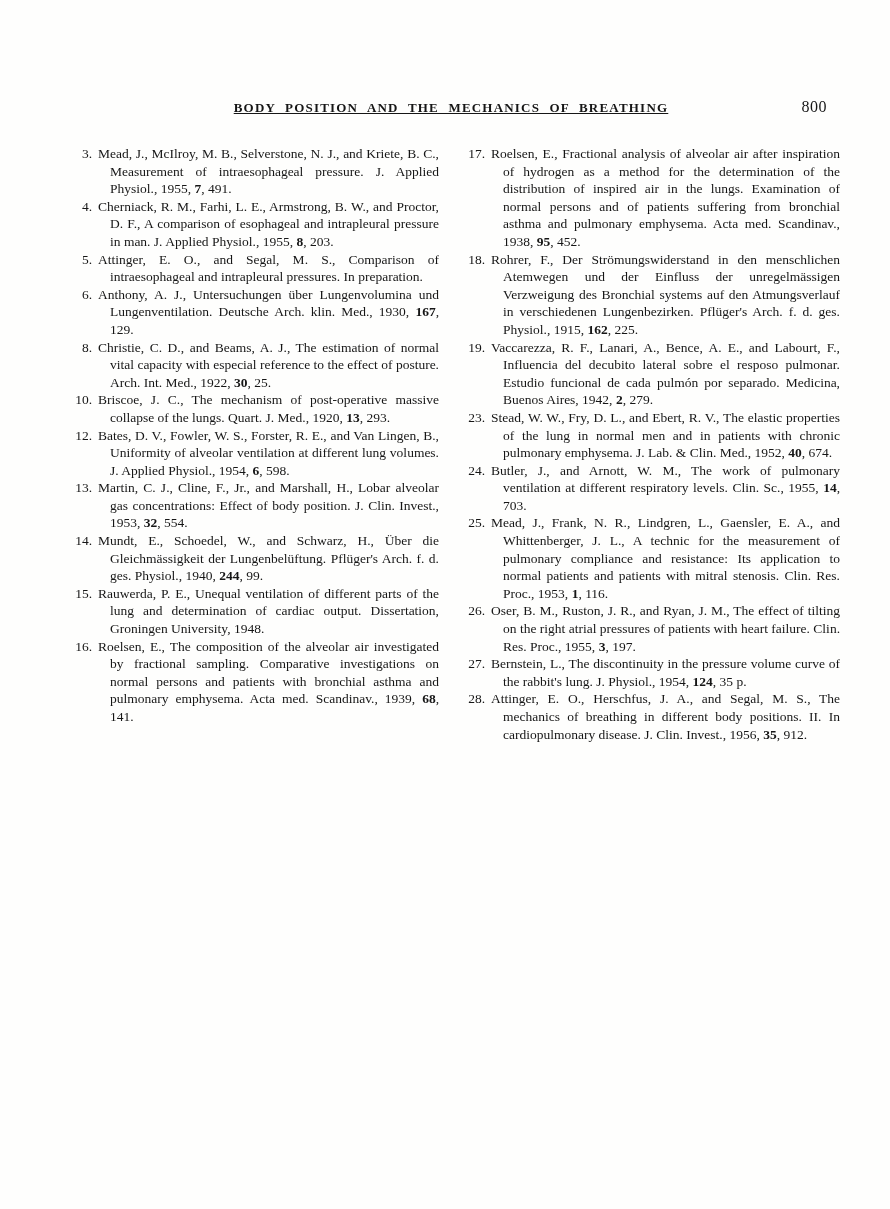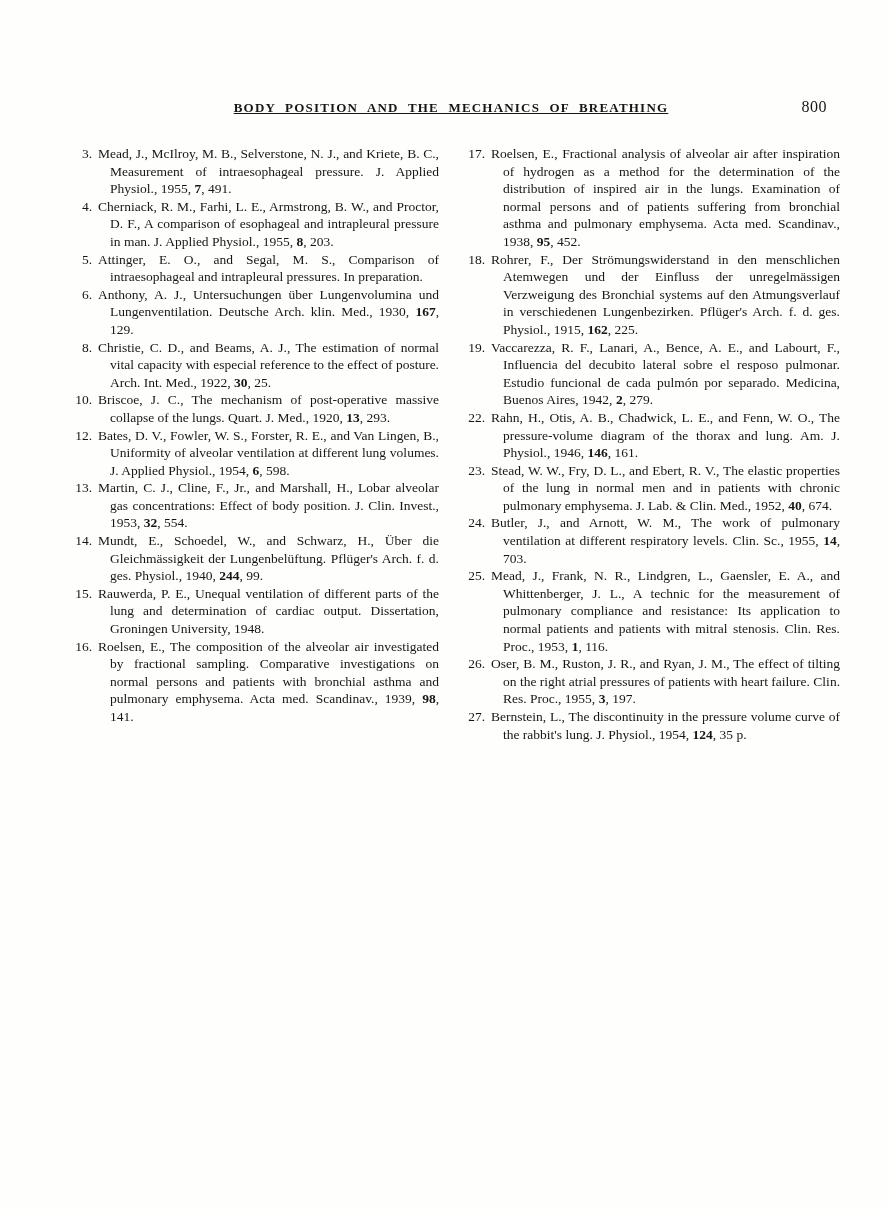--- a/index.html
+++ b/index.html
@@ -85,27 +85,27 @@
         <p class="ref"><span class="refnum">3.</span><span class="reftext"><span>Mead, J., McIlroy, M. B., Selverstone, N. J., and Kriete, B. C., Measurement of intraesophageal pressure.  J. Applied Physiol., 1955, </span><b>7</b><span>, 491.</span></span></p>
         <p class="ref"><span class="refnum">4.</span><span class="reftext"><span>Cherniack, R. M., Farhi, L. E., Armstrong, B. W., and Proctor, D. F., A comparison of esophageal and intrapleural pressure in man.  J. Applied Physiol., 1955, </span><b>8</b><span>, 203.</span></span></p>
         <p class="ref"><span class="refnum">5.</span><span class="reftext"><span>Attinger, E. O., and Segal, M. S., Comparison of intraesophageal and intrapleural pressures.  In preparation.</span></span></p>
         <p class="ref"><span class="refnum">6.</span><span class="reftext"><span>Anthony, A. J., Untersuchungen über Lungenvolumina und Lungenventilation.  Deutsche Arch. klin. Med., 1930, </span><b>167</b><span>, 129.</span></span></p>
         <p class="ref"><span class="refnum">8.</span><span class="reftext"><span>Christie, C. D., and Beams, A. J., The estimation of normal vital capacity with especial reference to the effect of posture.  Arch. Int. Med., 1922, </span><b>30</b><span>, 25.</span></span></p>
         <p class="ref"><span class="refnum">10.</span><span class="reftext"><span>Briscoe, J. C., The mechanism of post-operative massive collapse of the lungs.  Quart. J. Med., 1920, </span><b>13</b><span>, 293.</span></span></p>
         <p class="ref"><span class="refnum">12.</span><span class="reftext"><span>Bates, D. V., Fowler, W. S., Forster, R. E., and Van Lingen, B., Uniformity of alveolar ventilation at different lung volumes.  J. Applied Physiol., 1954, </span><b>6</b><span>, 598.</span></span></p>
         <p class="ref"><span class="refnum">13.</span><span class="reftext"><span>Martin, C. J., Cline, F., Jr., and Marshall, H., Lobar alveolar gas concentrations: Effect of body position.  J. Clin. Invest., 1953, </span><b>32</b><span>, 554.</span></span></p>
         <p class="ref"><span class="refnum">14.</span><span class="reftext"><span>Mundt, E., Schoedel, W., and Schwarz, H., Über die Gleichmässigkeit der Lungenbelüftung.  Pflüger's Arch. f. d. ges. Physiol., 1940, </span><b>244</b><span>, 99.</span></span></p>
         <p class="ref"><span class="refnum">15.</span><span class="reftext"><span>Rauwerda, P. E., Unequal ventilation of different parts of the lung and determination of cardiac output.  Dissertation, Groningen University, 1948.</span></span></p>
-        <p class="ref"><span class="refnum">16.</span><span class="reftext"><span>Roelsen, E., The composition of the alveolar air investigated by fractional sampling.  Comparative investigations on normal persons and patients with bronchial asthma and pulmonary emphysema.  Acta med. Scandinav., 1939, </span><b>98</b><span>, 141.</span></span></p>
+        <p class="ref"><span class="refnum">16.</span><span class="reftext"><span>Roelsen, E., The composition of the alveolar air investigated by fractional sampling.  Comparative investigations on normal persons and patients with bronchial asthma and pulmonary emphysema.  Acta med. Scandinav., 1939, </span><b>68</b><span>, 141.</span></span></p>
       </div>
     <div class="col col-right">
         <p class="ref"><span class="refnum">17.</span><span class="reftext"><span>Roelsen, E., Fractional analysis of alveolar air after inspiration of hydrogen as a method for the determination of the distribution of inspired air in the lungs.  Examination of normal persons and of patients suffering from bronchial asthma and pulmonary emphysema.  Acta med. Scandinav., 1938, </span><b>95</b><span>, 452.</span></span></p>
         <p class="ref"><span class="refnum">18.</span><span class="reftext"><span>Rohrer, F., Der Strömungswiderstand in den menschlichen Atemwegen und der Einfluss der unregelmässigen Verzweigung des Bronchial systems auf den Atmungsverlauf in verschiedenen Lungenbezirken.  Pflüger's Arch. f. d. ges. Physiol., 1915, </span><b>162</b><span>, 225.</span></span></p>
         <p class="ref"><span class="refnum">19.</span><span class="reftext"><span>Vaccarezza, R. F., Lanari, A., Bence, A. E., and Labourt, F., Influencia del decubito lateral sobre el resposo pulmonar.  Estudio funcional de cada pulmón por separado.  Medicina, Buenos Aires, 1942, </span><b>2</b><span>, 279.</span></span></p>
-        <p class="ref"><span class="refnum">22.</span><span class="reftext"><span>Rahn, H., Otis, A. B., Chadwick, L. E., and Fenn, W. O., The pressure-volume diagram of the thorax and lung.  Am. J. Physiol., 1946, </span><b>146</b><span>, 161.</span></span></p>
         <p class="ref"><span class="refnum">23.</span><span class="reftext"><span>Stead, W. W., Fry, D. L., and Ebert, R. V., The elastic properties of the lung in normal men and in patients with chronic pulmonary emphysema.  J. Lab. &amp; Clin. Med., 1952, </span><b>40</b><span>, 674.</span></span></p>
         <p class="ref"><span class="refnum">24.</span><span class="reftext"><span>Butler, J., and Arnott, W. M., The work of pulmonary ventilation at different respiratory levels.  Clin. Sc., 1955, </span><b>14</b><span>, 703.</span></span></p>
         <p class="ref"><span class="refnum">25.</span><span class="reftext"><span>Mead, J., Frank, N. R., Lindgren, L., Gaensler, E. A., and Whittenberger, J. L., A technic for the measurement of pulmonary compliance and resistance: Its application to normal patients and patients with mitral stenosis.  Clin. Res. Proc., 1953, </span><b>1</b><span>, 116.</span></span></p>
         <p class="ref"><span class="refnum">26.</span><span class="reftext"><span>Oser, B. M., Ruston, J. R., and Ryan, J. M., The effect of tilting on the right atrial pressures of patients with heart failure.  Clin. Res. Proc., 1955, </span><b>3</b><span>, 197.</span></span></p>
         <p class="ref"><span class="refnum">27.</span><span class="reftext"><span>Bernstein, L., The discontinuity in the pressure volume curve of the rabbit's lung.  J. Physiol., 1954, </span><b>124</b><span>,  35 p.</span></span></p>
+        <p class="ref"><span class="refnum">28.</span><span class="reftext"><span>Attinger, E. O., Herschfus, J. A., and Segal, M. S., The mechanics of breathing in different body positions.  II. In cardiopulmonary disease.  J. Clin. Invest., 1956, </span><b>35</b><span>, 912.</span></span></p>
       </div>
   </div>
 </div>
 
 </body></html>

